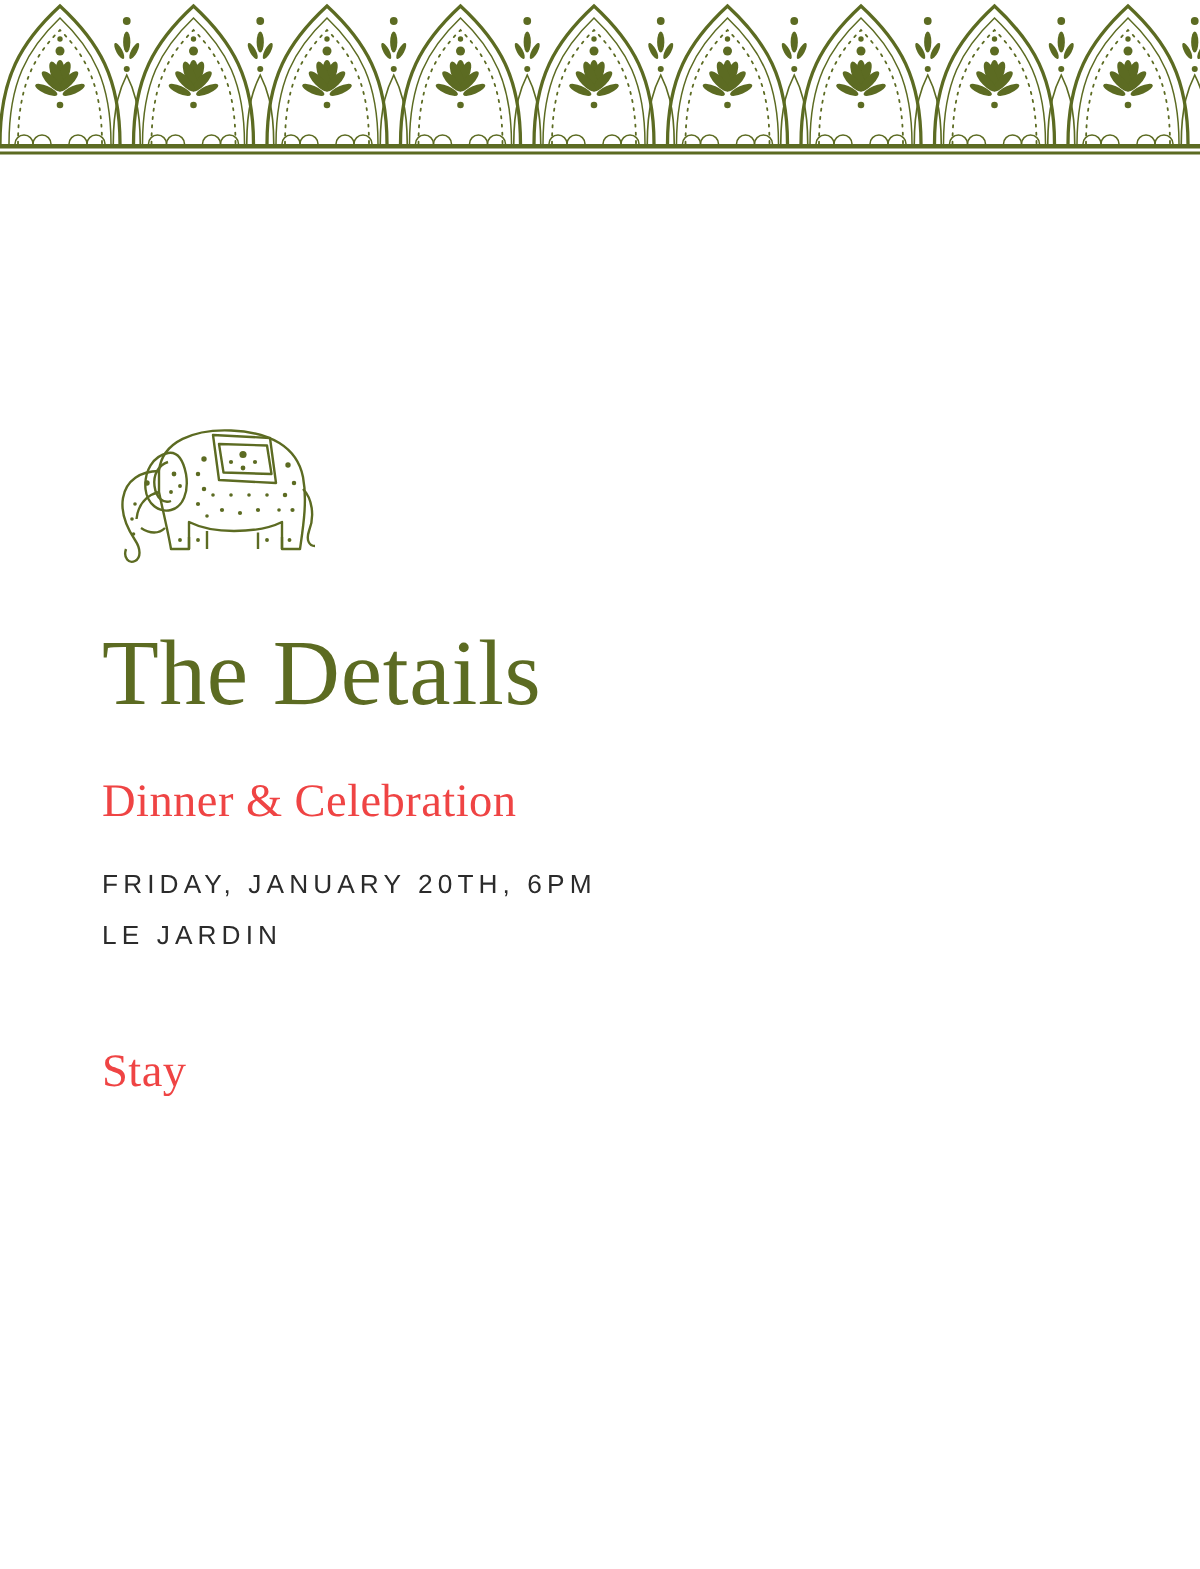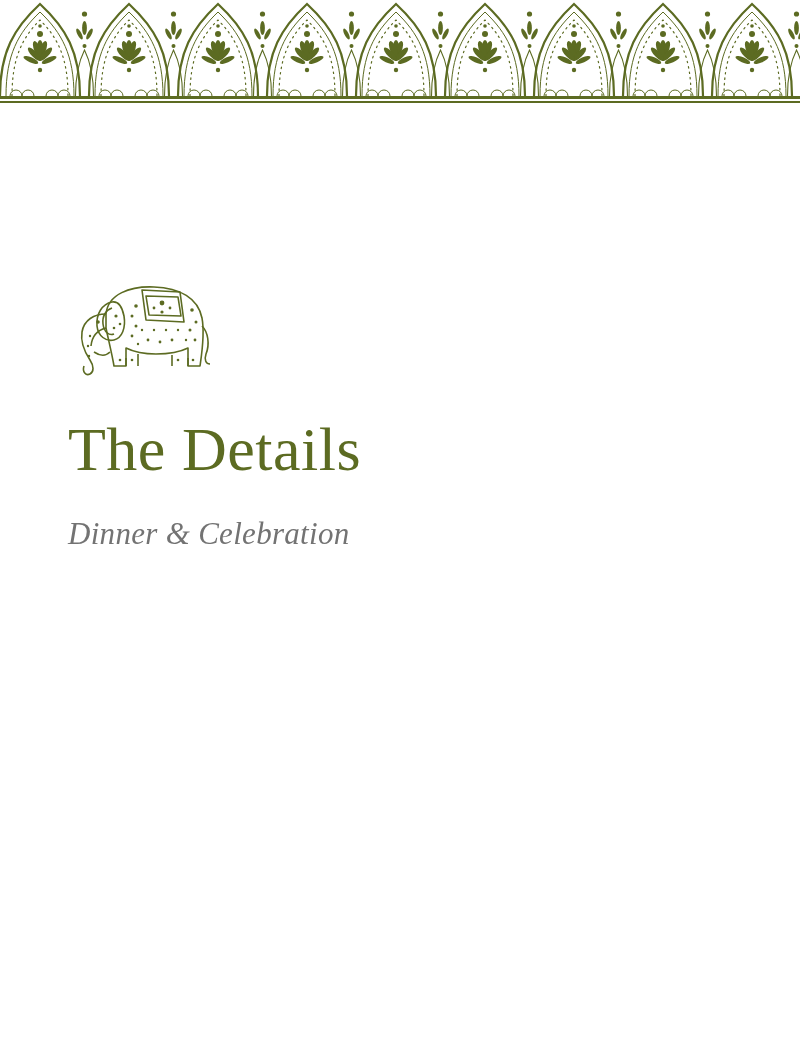--- a/index.html
+++ b/index.html
@@ -59,23 +59,22 @@
     letter-spacing: 0.5px;
     color: #5c6b22;
     margin: 0 0 34px 0;
   }
 
   h2.section-title {
     font-family: "Liberation Serif", serif;
     font-weight: normal;
     font-size: 31px;
     letter-spacing: 0.3px;
-    color: #737373;
+    color: #ef4444;
     margin: 0 0 20px 0;
-    font-style: italic;
   }
 
   h2.section-title.stay {
     margin-top: 56px;
   }
 
   p.body-text {
     font-family: "Liberation Sans", sans-serif;
     font-size: 17.5px;
     letter-spacing: 3.4px;
@@ -223,14 +222,17 @@
         <circle cx="22" cy="66" r="1.2"></circle>
           <circle cx="20" cy="76" r="1.2"></circle>
         <circle cx="21" cy="86" r="1.2"></circle>
       </g>
     </svg>
   </div>
 
   <h1 class="title">The Details</h1>
 
   <h2 class="section-title">Dinner &amp; Celebration</h2>
-
+  <p class="body-text detail-lines">FRIDAY, JANUARY 20TH, 6PM</p>
+  <p class="body-text detail-lines">LE JARDIN</p>
+
+  <h2 class="section-title stay">Stay</h2>
 </div>
 
 </body></html>

